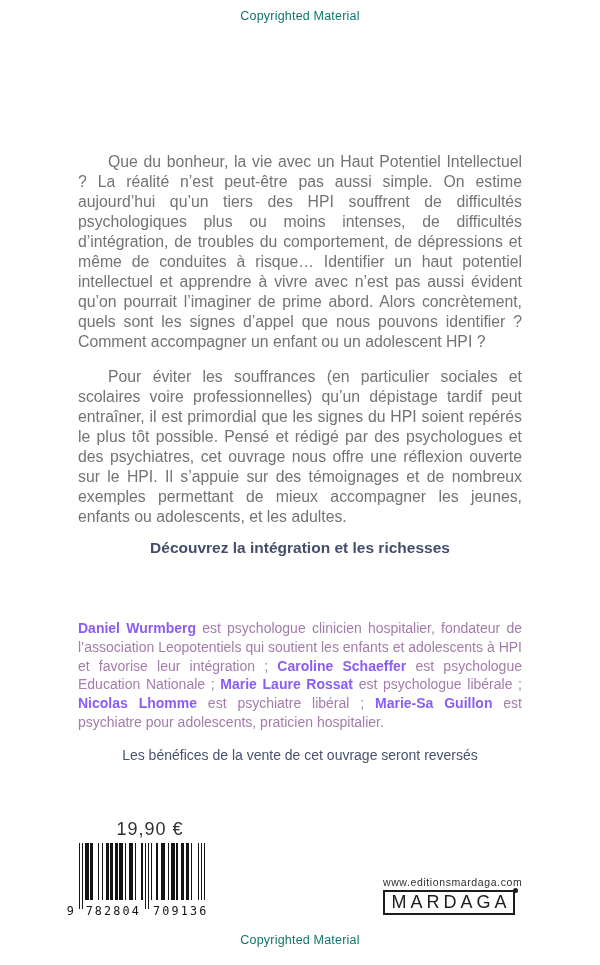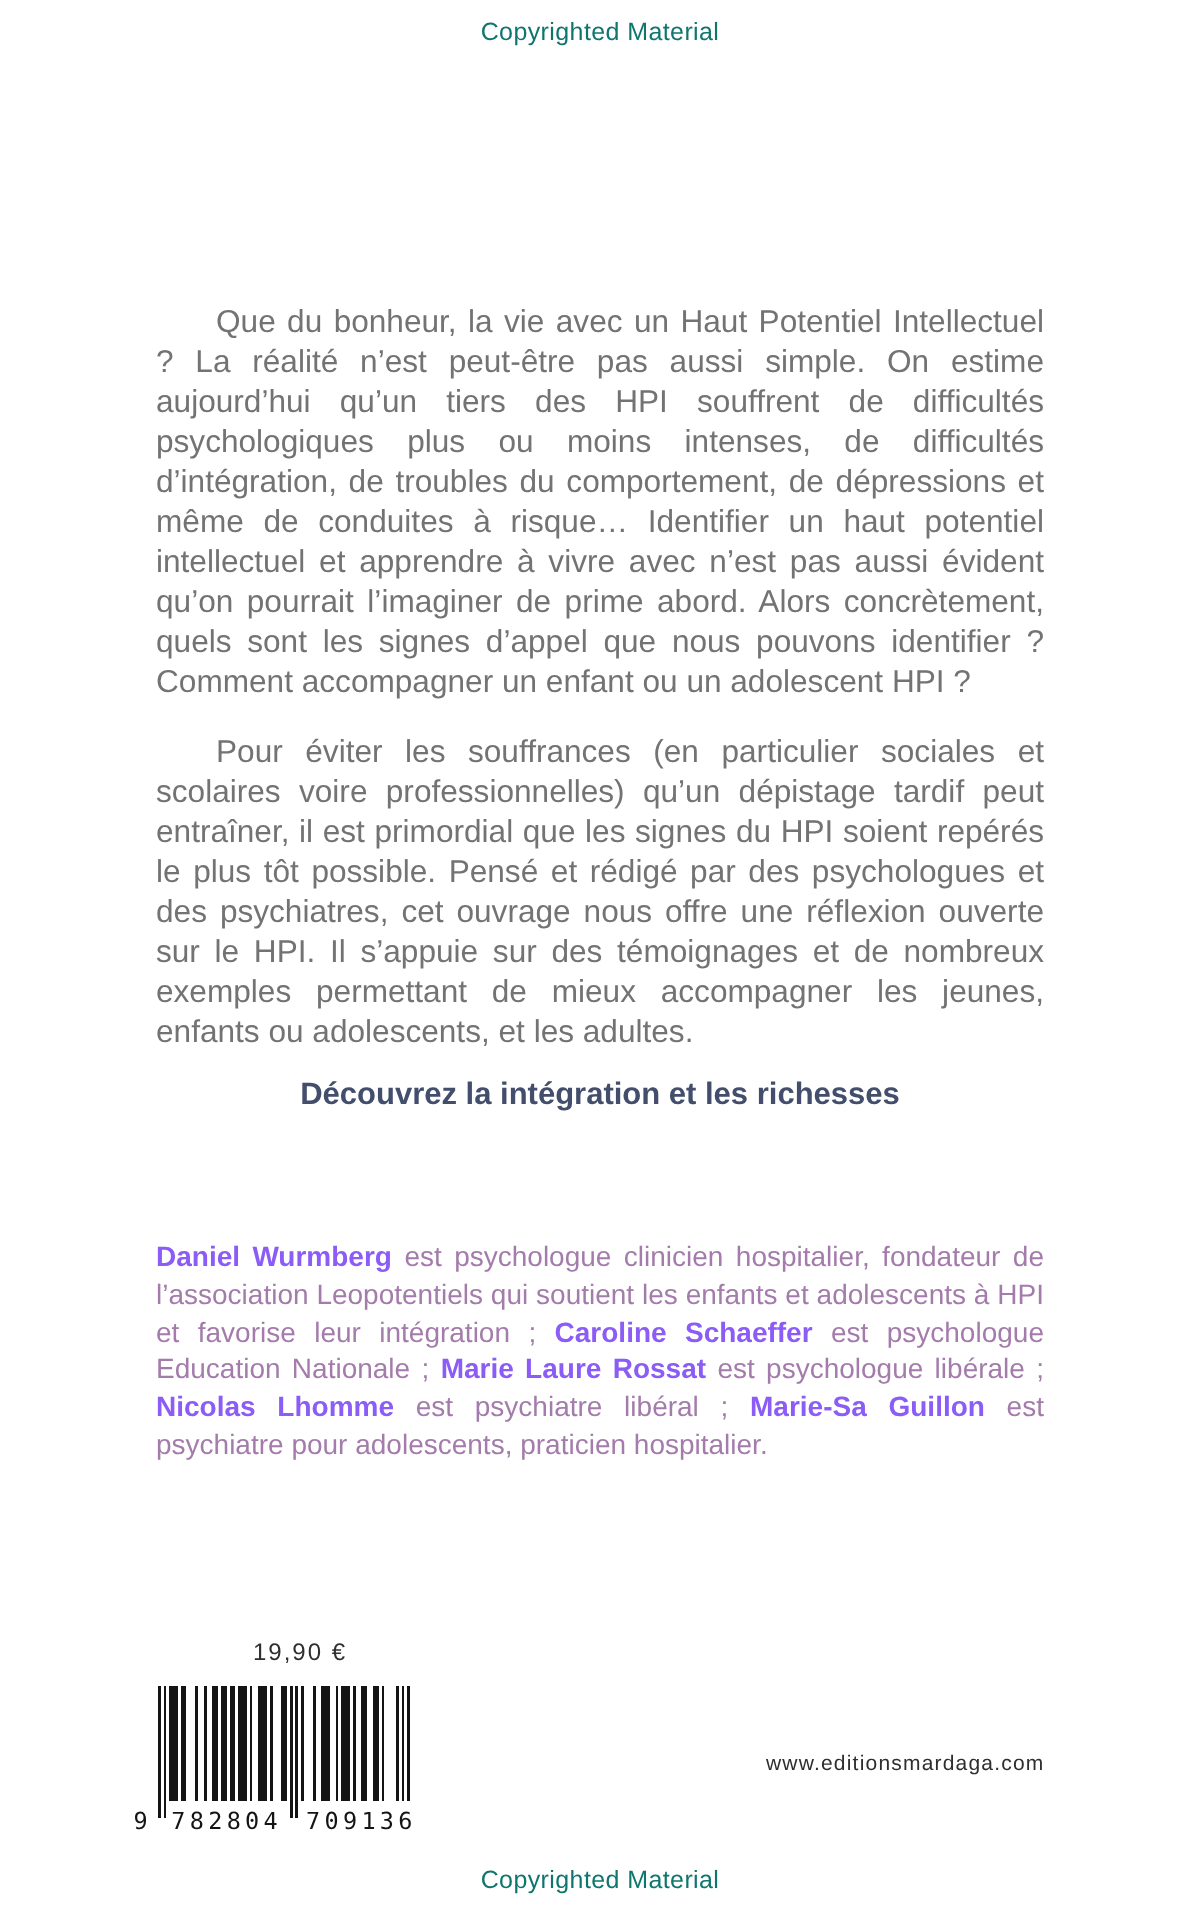--- a/index.html
+++ b/index.html
@@ -21,21 +21,21 @@
            color:#424e6b;font-weight:bold;font-size:15.5px;line-height:22px;}
 
   .authors{position:absolute;left:78px;width:444px;top:605px;color:#a47cab;
            font-size:14px;line-height:18.8px;text-align:justify;}
   .authors .b{font-weight:bold;color:#8b5cf6;}
 
   .charity{position:absolute;left:78px;width:444px;top:746px;text-align:center;
            color:#46526e;font-size:14px;line-height:19.5px;}
 
   .price{position:absolute;left:75px;width:150px;top:819px;text-align:center;
-         color:#2f2f2f;font-size:12px;letter-spacing:1px;}
+         color:#2f2f2f;font-size:18px;letter-spacing:1px;}
 
   .barcode{position:absolute;left:66px;top:843px;}
 
   .publisher{position:absolute;left:383px;top:876px;width:132px;}
   .pub-url{font-size:10.5px;letter-spacing:.6px;color:#2e2e2e;text-align:left;
            margin-bottom:2px;white-space:nowrap;}
   .pub-box{position:relative;border:2px solid #1c1c1c;height:21px;display:flex;
            align-items:center;justify-content:center;font-size:18px;
            letter-spacing:4px;color:#1c1c1c;padding-left:4px;white-space:nowrap;}
   .pub-dot{position:absolute;top:-4px;right:-5px;width:5px;height:5px;
@@ -52,20 +52,21 @@
 
   <p class="body-para p2">Pour éviter les souffrances (en particulier sociales et scolaires voire professionnelles) qu’un dépistage tardif peut entraîner, il est primordial que les signes du HPI soient repérés le plus tôt possible. Pensé et rédigé par des psychologues et des psychiatres, cet ouvrage nous offre une réflexion ouverte sur le HPI. Il s’appuie sur des témoignages et de nombreux exemples permettant de mieux accompagner les jeunes, enfants ou adolescents, et les adultes.</p>
 
   <div class="tagline">
     <div>Découvrez la intégration et les richesses</div>
   </div>
 
   <p class="authors"><span class="b">Daniel Wurmberg</span><span> est psychologue clinicien hospitalier, fondateur de l’association Leopotentiels qui soutient les enfants et adolescents à HPI et favorise leur intégration ; </span><span class="b">Caroline Schaeffer</span><span> est psychologue Education Nationale ; </span><span class="b">Marie Laure Rossat</span><span> est psychologue libérale ; </span><span class="b">Nicolas Lhomme</span><span> est psychiatre libéral ; </span><span class="b">Marie-Sa Guillon</span><span> est psychiatre pour adolescents, praticien hospitalier.</span></p>
 
   <div class="charity">
+    <div>Les bénéfices de la vente de cet ouvrage seront reversés</div>
   </div>
 
   <div class="price">19,90 €</div>
 
   <div class="barcode"><svg viewBox="-9 0 106 52" width="152" height="74.6" shape-rendering="crispEdges">
         <rect x="0" y="0" width="1" height="46" fill="#141414"></rect>
         <rect x="2" y="0" width="1" height="46" fill="#141414"></rect>
         <rect x="4" y="0" width="3" height="40" fill="#141414"></rect>
         <rect x="8" y="0" width="2" height="40" fill="#141414"></rect>
         <rect x="13" y="0" width="1" height="40" fill="#141414"></rect>
@@ -92,17 +93,21 @@
         <rect x="83" y="0" width="1" height="40" fill="#141414"></rect>
         <rect x="85" y="0" width="1" height="40" fill="#141414"></rect>
         <rect x="87" y="0" width="1" height="40" fill="#141414"></rect>
         <text x="-8.5" y="50" font-size="8.2" letter-spacing="1.5" font-family="DejaVu Sans Mono, monospace" fill="#141414" text-anchor="start">9</text>
         <text x="24" y="50" font-size="8.2" letter-spacing="1.5" font-family="DejaVu Sans Mono, monospace" fill="#141414" text-anchor="middle">782804</text>
         <text x="71" y="50" font-size="8.2" letter-spacing="1.5" font-family="DejaVu Sans Mono, monospace" fill="#141414" text-anchor="middle">709136</text>
       </svg></div>
 
   <div class="publisher">
     <div class="pub-url">www.editionsmardaga.com</div>
+    <div class="pub-box">
+      <span>MARDAGA</span>
+      <span class="pub-dot"></span>
+    </div>
   </div>
 
   <div class="copyright cr-bottom">Copyrighted Material</div>
 
 </div>
 
 </body></html>

